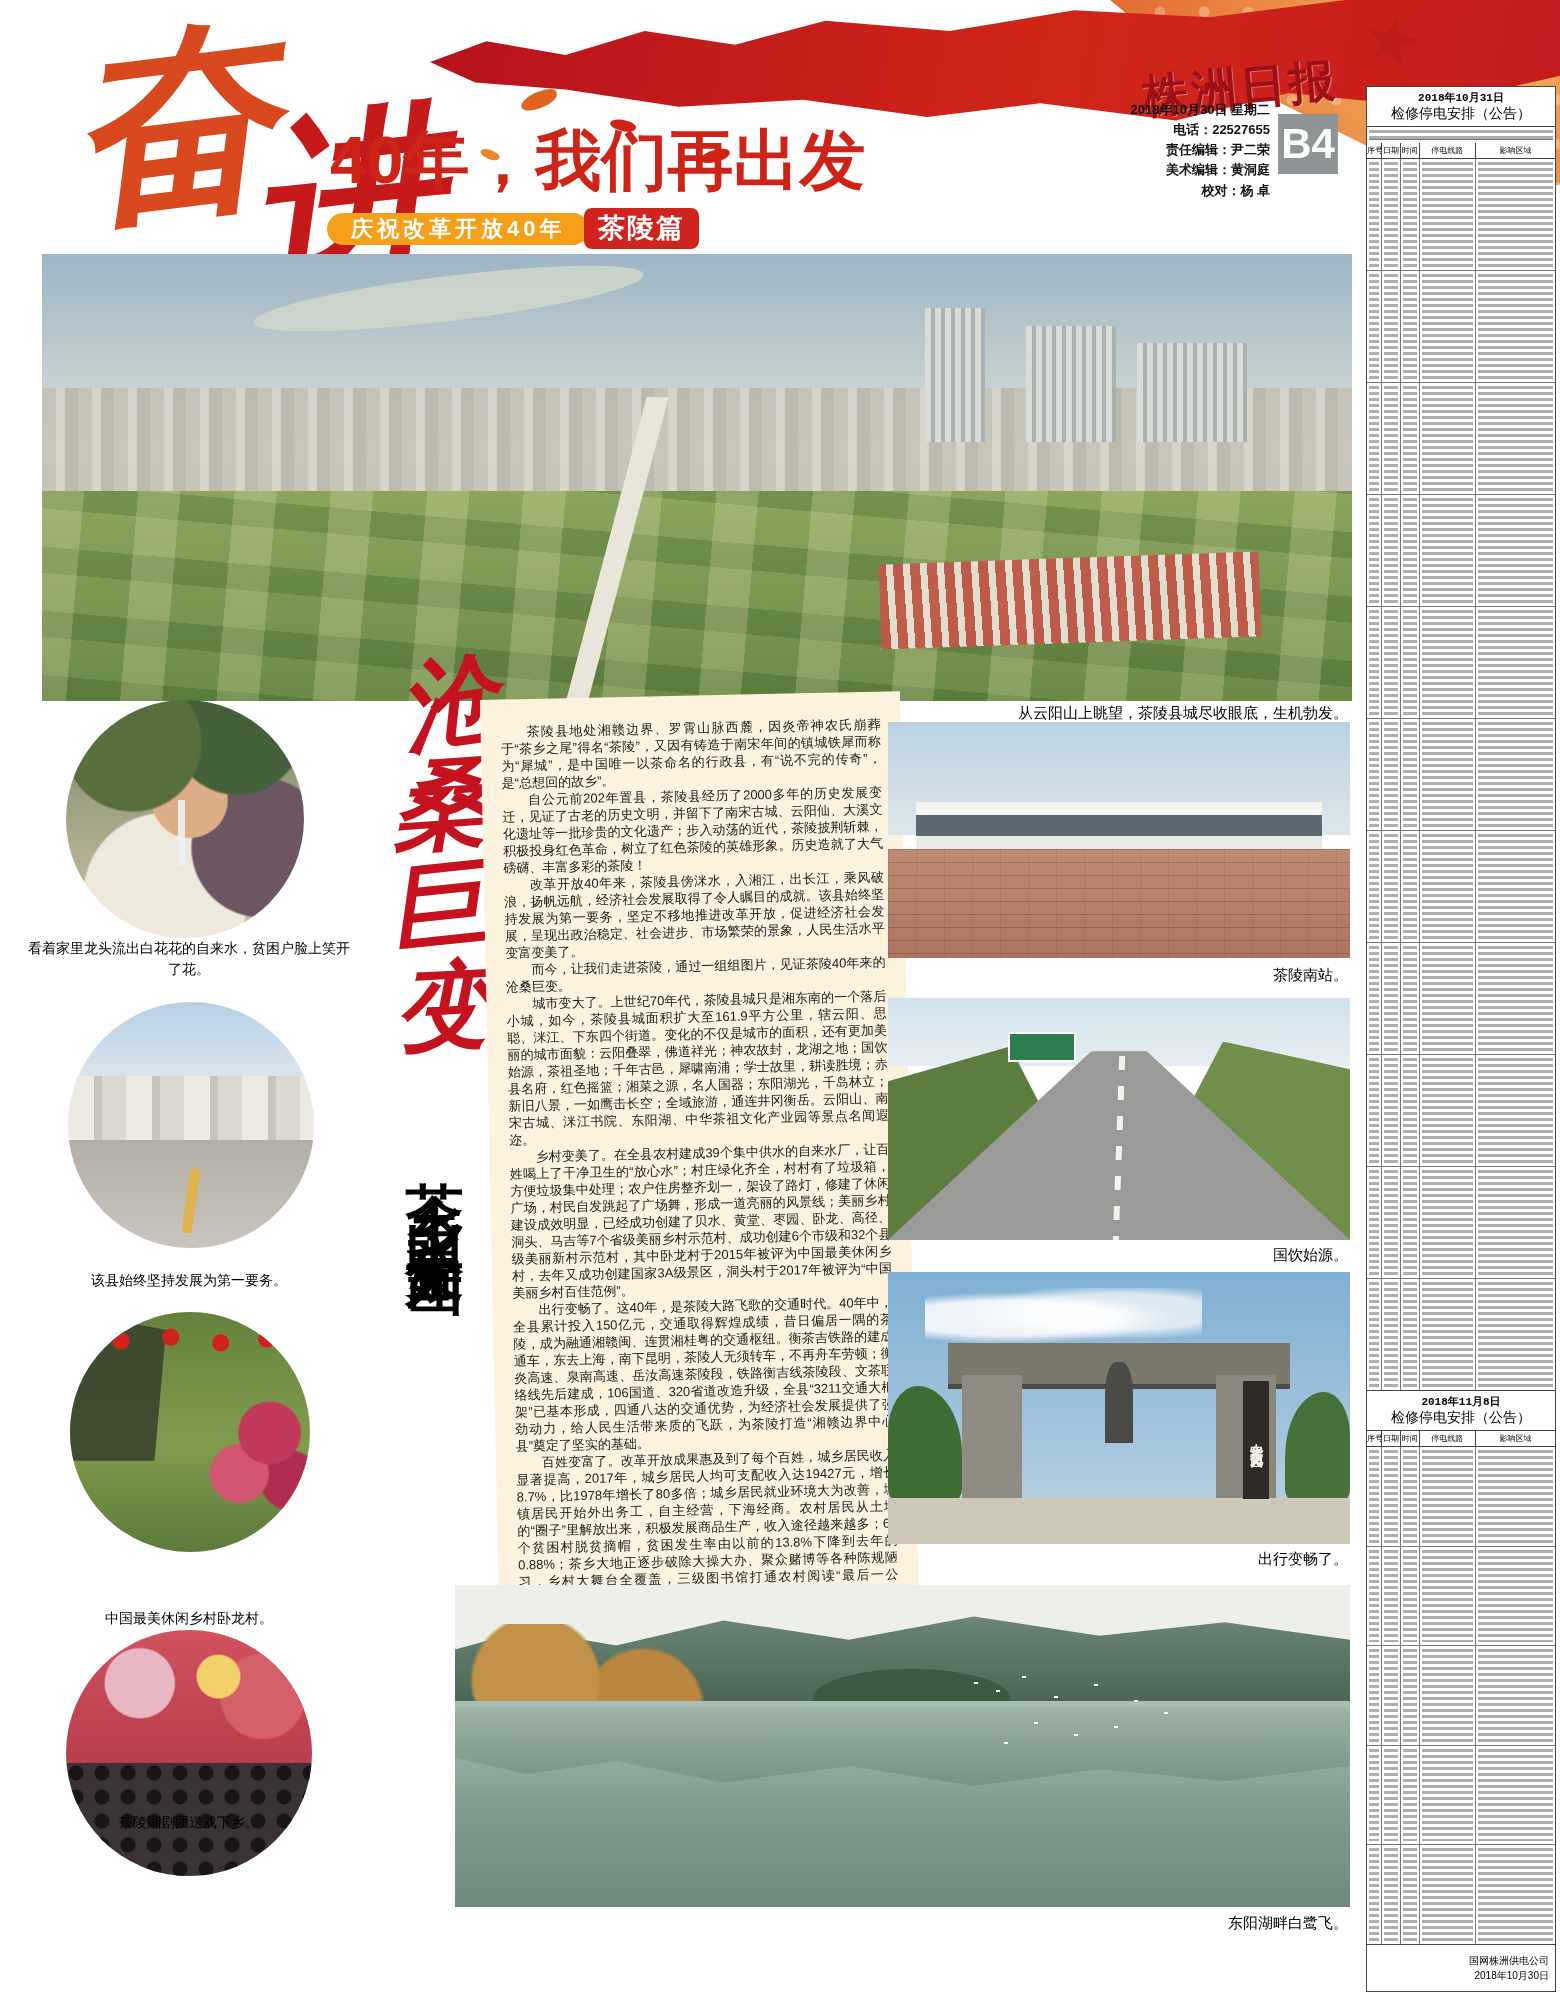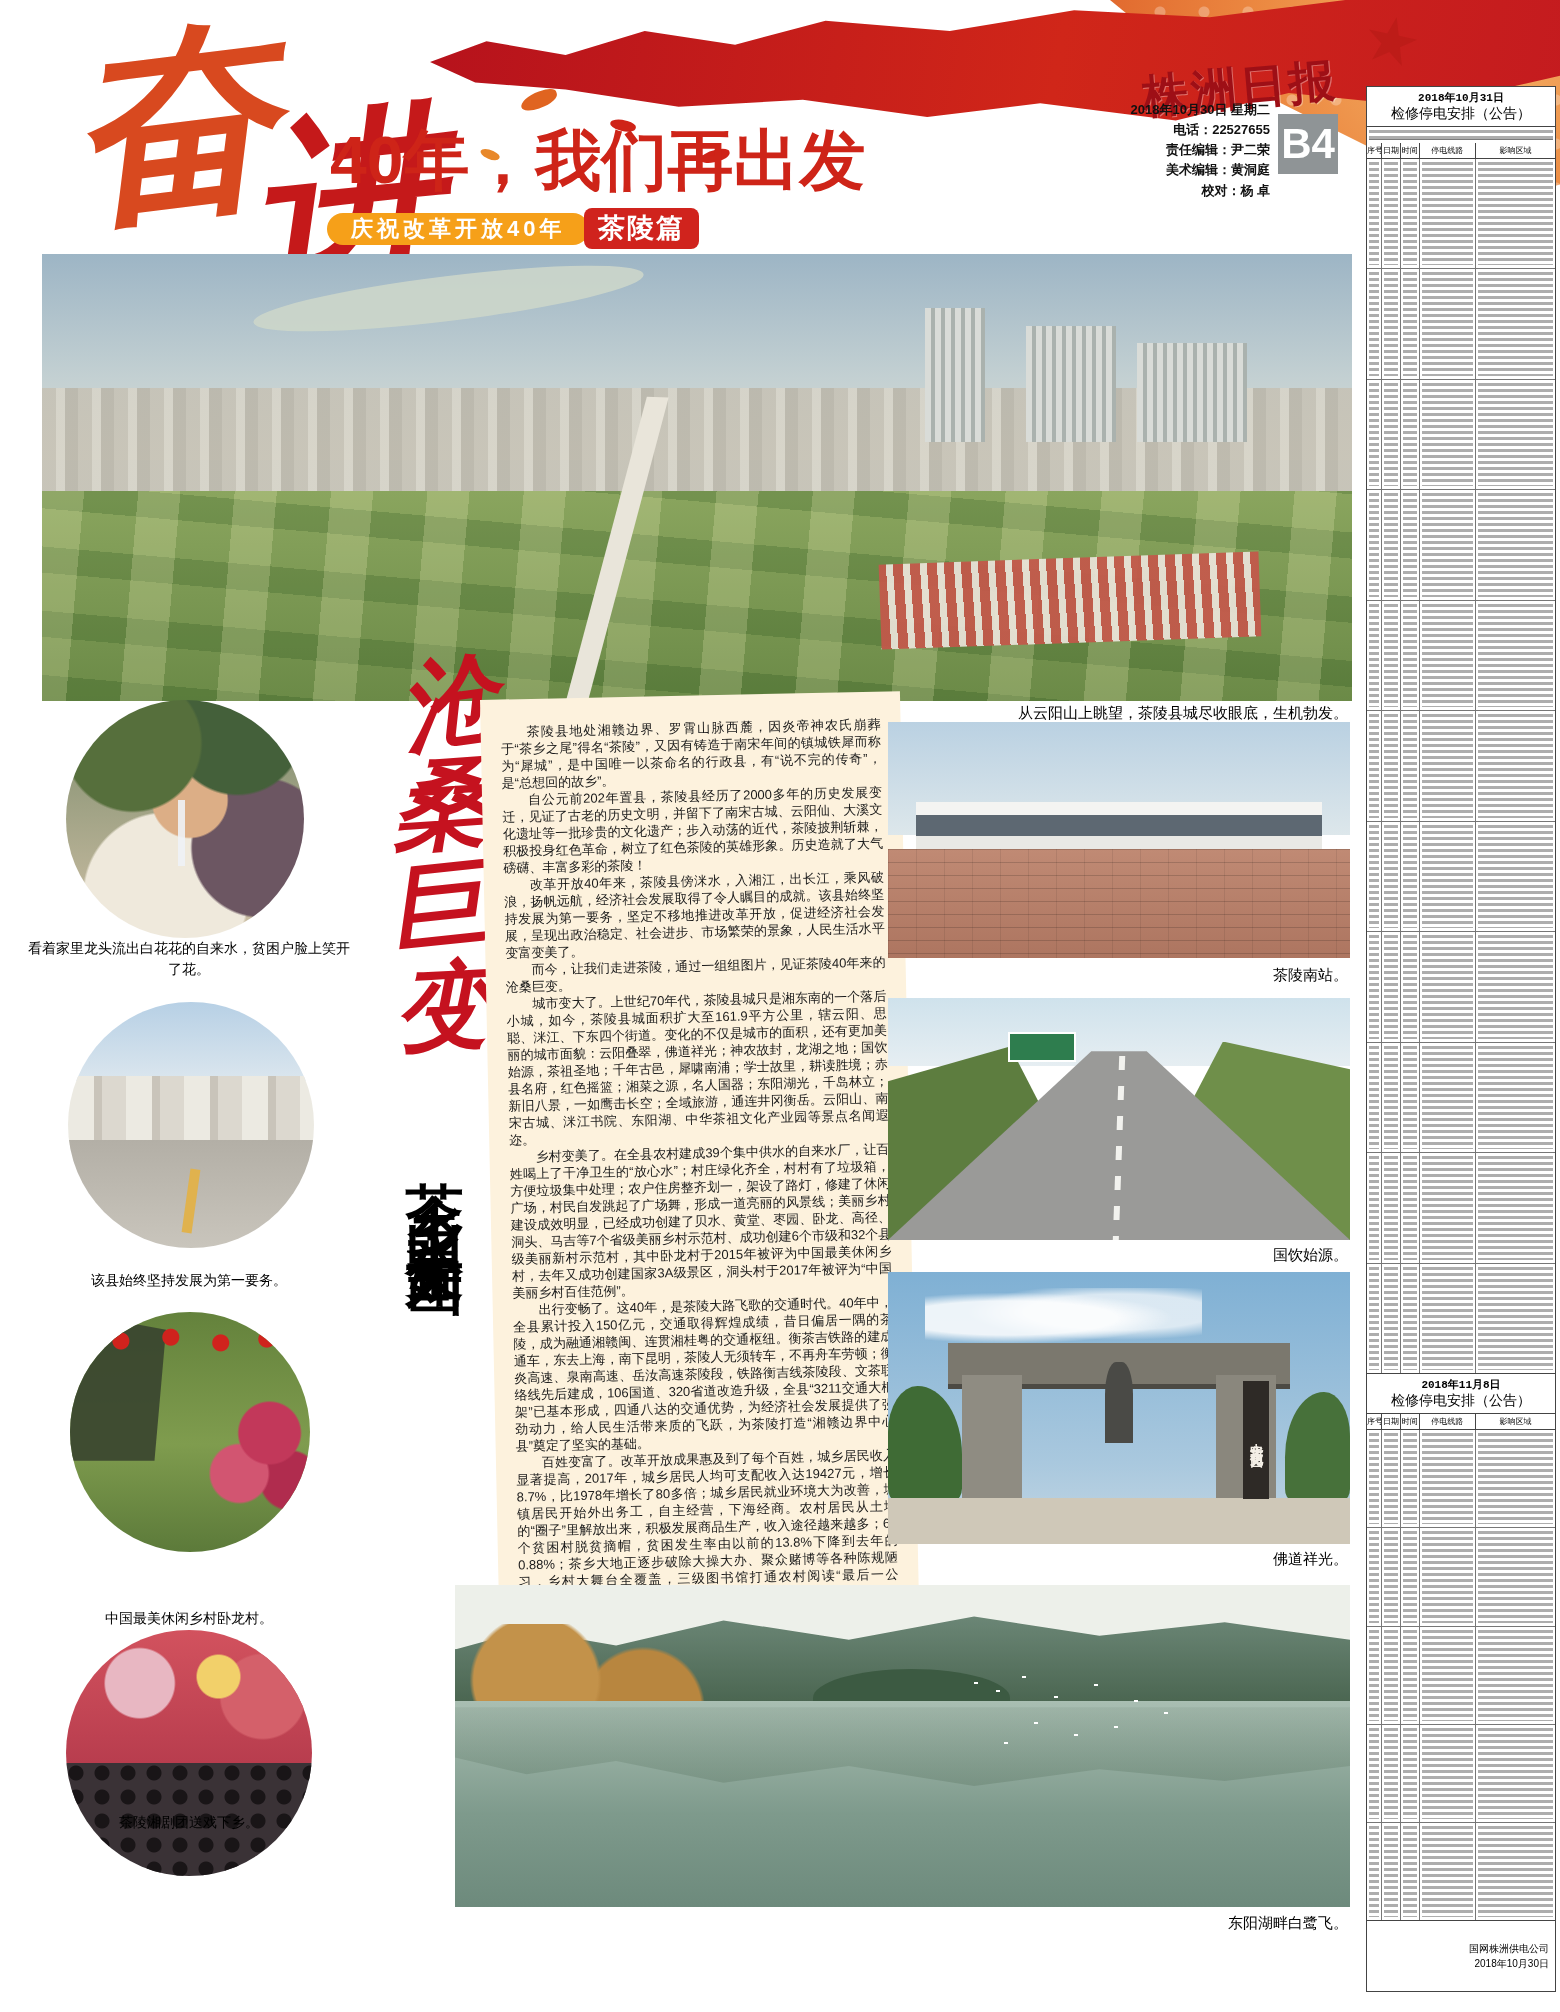--- a/index.html
+++ b/index.html
@@ -197,21 +197,21 @@
     padding:2px 0;overflow:hidden;white-space:nowrap;}
   .sb-hdr div:last-child{border-right:none;}
   .sb-body{flex:1;display:flex;flex-direction:column;}
   .sb-row{flex:1;display:flex;border-bottom:1px solid #777;}
   .sb-row:last-child{border-bottom:none;}
   .sb-cell{border-right:1px solid #777;box-sizing:border-box;display:flex;}
   .sb-cell:last-child{border-right:none;}
   .ptxt{flex:1;margin:3px 2px;opacity:.7;
     background:repeating-linear-gradient(to bottom,#8a8a8a 0 3px,transparent 3px 6px);}
   .sb-t2{border-top:1px solid #444;}
-  .sb-foot{border-top:1px solid #444;text-align:right;padding:20px 6px;font-size:10px;line-height:1.5;}
+  .sb-foot{border-top:1px solid #444;text-align:right;padding:8px 6px;font-size:10px;line-height:1.5;}
 </style>
 </head>
 <body>
 
 <div class="abs brush-orange"></div>
 <div class="abs brush-red"></div>
 <div class="abs splash sp1"></div>
 <div class="abs splash sp2"></div>
 <div class="abs splash sp3"></div>
 <div class="abs splash sp4"></div>
@@ -314,21 +314,21 @@
   <div class="cloud"></div>
   <div class="treesL"></div>
   <div class="treesR"></div>
   <div class="lintel"></div>
   <div class="pillarL"></div>
   <div class="pillarR"></div>
   <div class="statue"></div>
   <div class="plaza2"></div>
   <div class="plaque">中华茶祖文化园</div>
 </div>
-<div class="abs photo-caption rc3">佛道祥光。</div>
+<div class="abs photo-caption rc3">出行变畅了。</div>
 
 <div class="abs lake">
   <div class="lsky"></div>
   <div class="ridge"></div>
   <div class="autumn"></div>
   <div class="island"></div>
   <div class="water"></div>
   <div class="mirror"></div>
   <div class="birds"></div>
 </div>

